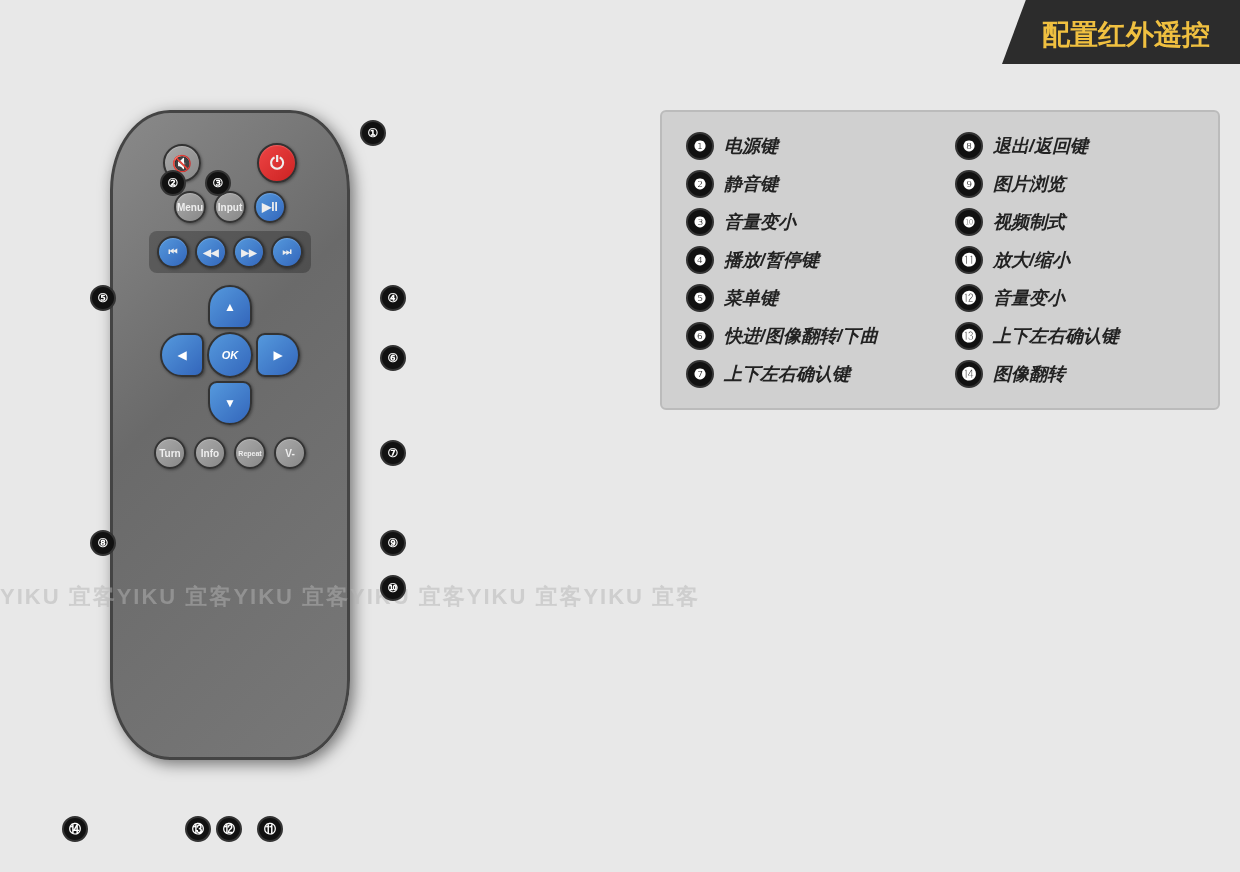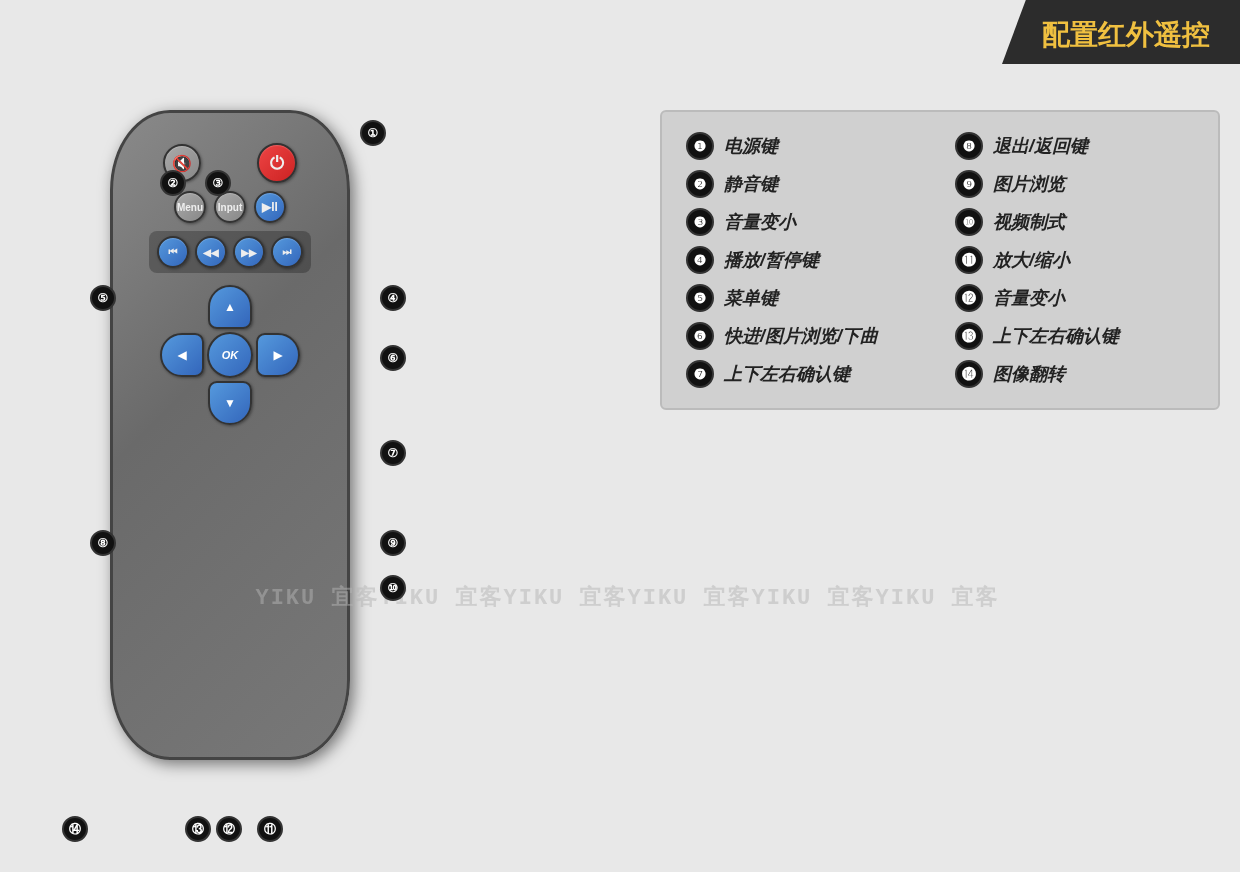--- a/index.html
+++ b/index.html
@@ -9,27 +9,26 @@
       background: #e8e8e8;
       font-family: 'SimHei', 'Microsoft YaHei', sans-serif;
       overflow: hidden;
       position: relative;
     }
 
     
     .watermark {
       position: absolute;
       bottom: 260px;
-      left: 15px;
+      left: 0;
       right: 0;
       display: flex;
-      justify-content: center;
+      justify-content: flex-start;
       z-index: 1;
       pointer-events: none;
-      font-family: Liberation Mono, monospace;
     }
     .watermark span {
       color: rgba(180,180,180,0.5);
       font-size: 22px;
       font-weight: bold;
       letter-spacing: 2px;
     }
 
     
     .page-header {
@@ -271,20 +270,26 @@
 
     <div class="dpad-container">
       <div class="dpad-up">▲</div>
       <div class="dpad-left">◀</div>
       <div class="dpad-ok">OK</div>
       <div class="dpad-right">▶</div>
       <div class="dpad-down">▼</div>
     </div>
 
 
+    <div class="btn-row">
+      <div class="rmt-btn btn-gray btn-small">Turn</div>
+      <div class="rmt-btn btn-gray btn-small">Info</div>
+      <div class="rmt-btn btn-gray btn-small" style="font-size:7px;">Repeat</div>
+      <div class="rmt-btn btn-gray btn-small">V-</div>
+    </div>
 
   </div>
 
   <div class="callout" style="top:40px; left:300px; font-size:12px;">①</div>
 
   <div class="callout" style="top:90px; left:100px; font-size:12px;">②</div>
 
   <div class="callout" style="top:90px; left:145px; font-size:12px;">③</div>
 
   <div class="callout" style="top:205px; left:320px; font-size:12px;">④</div>
@@ -348,21 +353,21 @@
       <div class="legend-item">
         <span class="legend-callout">❺</span>
         <span class="legend-text">菜单键</span>
       </div>
       <div class="legend-item">
         <span class="legend-callout">⓬</span>
         <span class="legend-text">音量变小</span>
       </div>
       <div class="legend-item">
         <span class="legend-callout">❻</span>
-        <span class="legend-text">快进/图片浏览/下曲</span>
+        <span class="legend-text">快进/图像翻转/下曲</span>
       </div>
       <div class="legend-item">
         <span class="legend-callout">⓭</span>
         <span class="legend-text">上下左右确认键</span>
       </div>
       <div class="legend-item">
         <span class="legend-callout">❼</span>
         <span class="legend-text">上下左右确认键</span>
       </div>
       <div class="legend-item">

